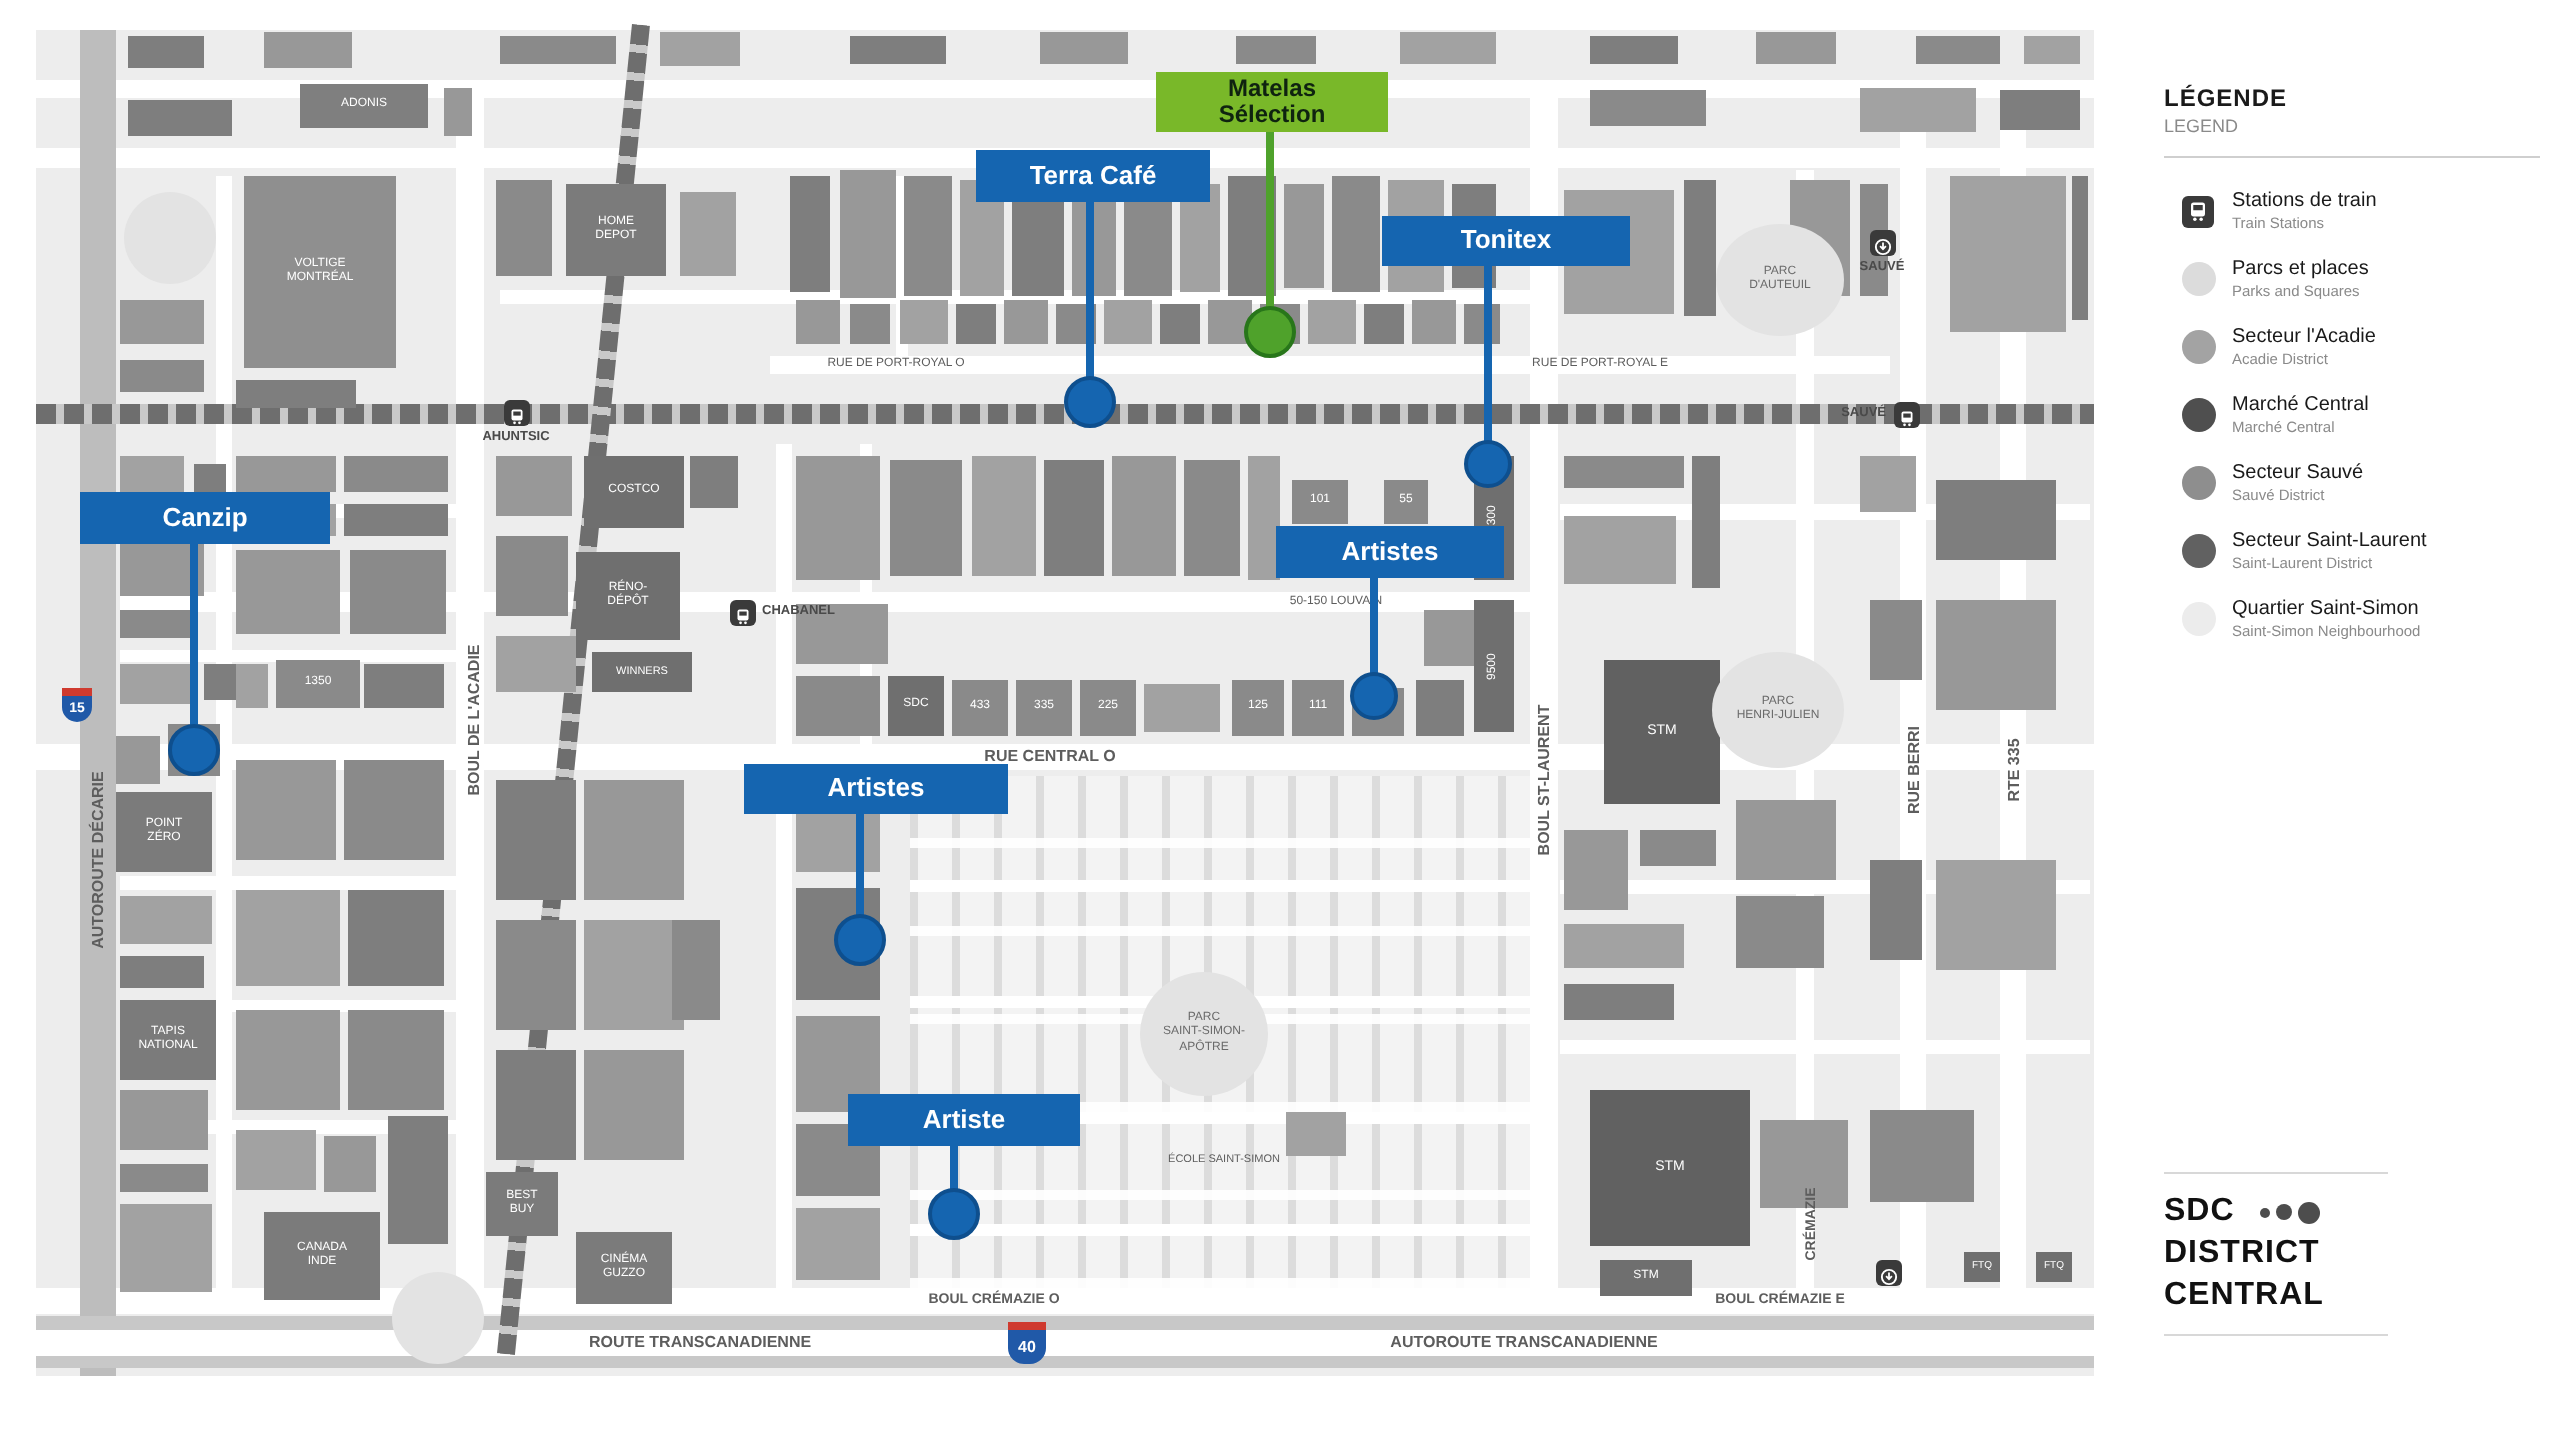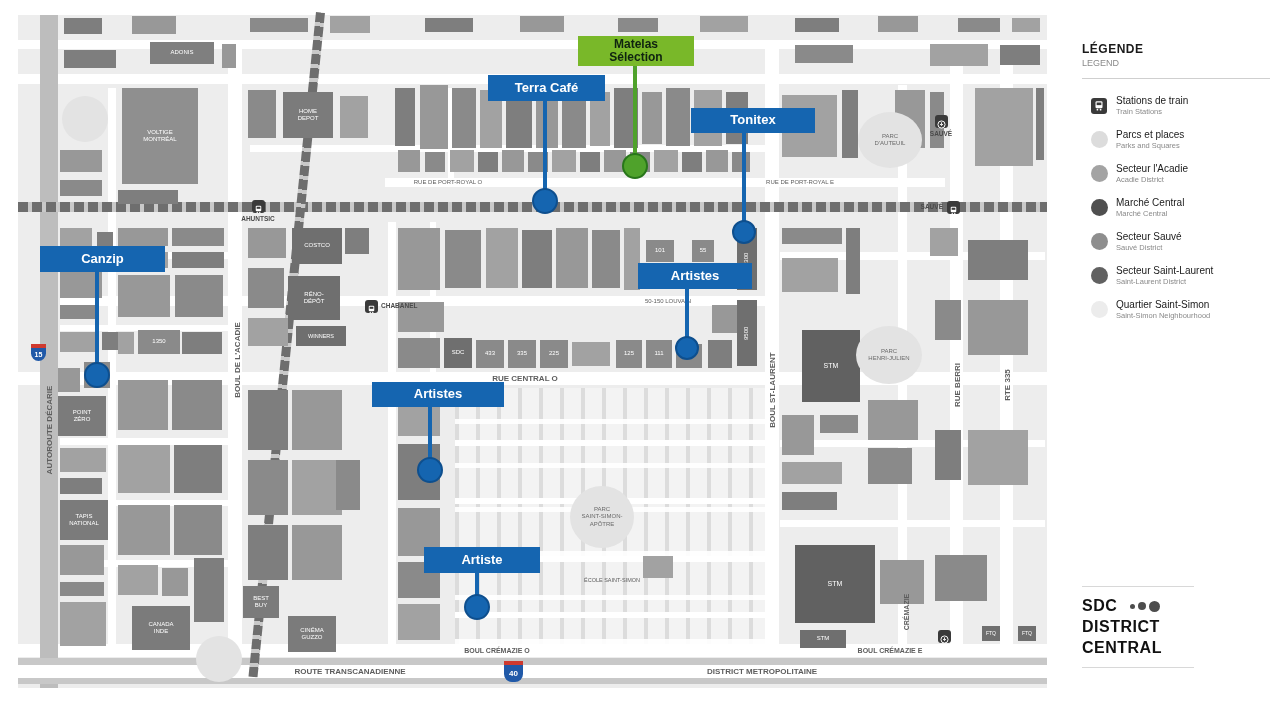--- a/index.html
+++ b/index.html
@@ -246,21 +246,21 @@
 HENRI-JULIEN</div>
       <div class="park" style="left: 570px; top: 486px; width: 64px; height: 62px;">PARC
 SAINT-SIMON-
 APÔTRE</div>
       <div class="park" style="left: 62px; top: 96px; width: 46px; height: 46px;"></div>
       <div class="park" style="left: 196px; top: 636px; width: 46px; height: 46px;"></div>
       <div class="slabel" style="left: 525px; top: 378px; transform: translate(-50%, -50%); font-size: 8px; font-weight: bold;">RUE CENTRAL O</div>
       <div class="slabel" style="left: 497px; top: 650px; transform: translate(-50%, -50%); font-size: 7px; font-weight: bold;">BOUL CRÉMAZIE O</div>
       <div class="slabel" style="left: 890px; top: 650px; transform: translate(-50%, -50%); font-size: 7px; font-weight: bold;">BOUL CRÉMAZIE E</div>
       <div class="slabel" style="left: 350px; top: 671px; transform: translate(-50%, -50%); font-size: 8px; font-weight: bold;">ROUTE TRANSCANADIENNE</div>
-      <div class="slabel" style="left: 762px; top: 671px; transform: translate(-50%, -50%); font-size: 8px; font-weight: bold;">DISTRICT METROPOLITAINE</div>
+      <div class="slabel" style="left: 762px; top: 671px; transform: translate(-50%, -50%); font-size: 8px; font-weight: bold;">AUTOROUTE TRANSCANADIENNE</div>
       <div class="slabel" style="left: 448px; top: 182px; transform: translate(-50%, -50%); font-size: 6px; font-weight: normal;">RUE DE PORT-ROYAL O</div>
       <div class="slabel" style="left: 800px; top: 182px; transform: translate(-50%, -50%); font-size: 6px; font-weight: normal;">RUE DE PORT-ROYAL E</div>
       <div class="slabel" style="left: 668px; top: 301px; transform: translate(-50%, -50%); font-size: 6px; font-weight: normal;">50-150 LOUVAIN</div>
       <div class="slabel" style="left: 612px; top: 580px; transform: translate(-50%, -50%); font-size: 5.5px; font-weight: normal;">ÉCOLE SAINT-SIMON</div>
       <div class="slabel" style="left: 49px; top: 430px; transform: translate(-50%, -50%) rotate(-90deg); font-size: 8px; font-weight: bold;">AUTOROUTE DÉCARIE</div>
       <div class="slabel" style="left: 237px; top: 360px; transform: translate(-50%, -50%) rotate(-90deg); font-size: 8px; font-weight: bold;">BOUL DE L'ACADIE</div>
       <div class="slabel" style="left: 772px; top: 390px; transform: translate(-50%, -50%) rotate(-90deg); font-size: 8px; font-weight: bold;">BOUL ST-LAURENT</div>
       <div class="slabel" style="left: 957px; top: 385px; transform: translate(-50%, -50%) rotate(-90deg); font-size: 8px; font-weight: bold;">RUE BERRI</div>
       <div class="slabel" style="left: 1007px; top: 385px; transform: translate(-50%, -50%) rotate(-90deg); font-size: 8px; font-weight: bold;">RTE 335</div>
       <div class="slabel" style="left: 906px; top: 612px; transform: translate(-50%, -50%) rotate(-90deg); font-size: 7px; font-weight: bold;">CRÉMAZIE</div>

